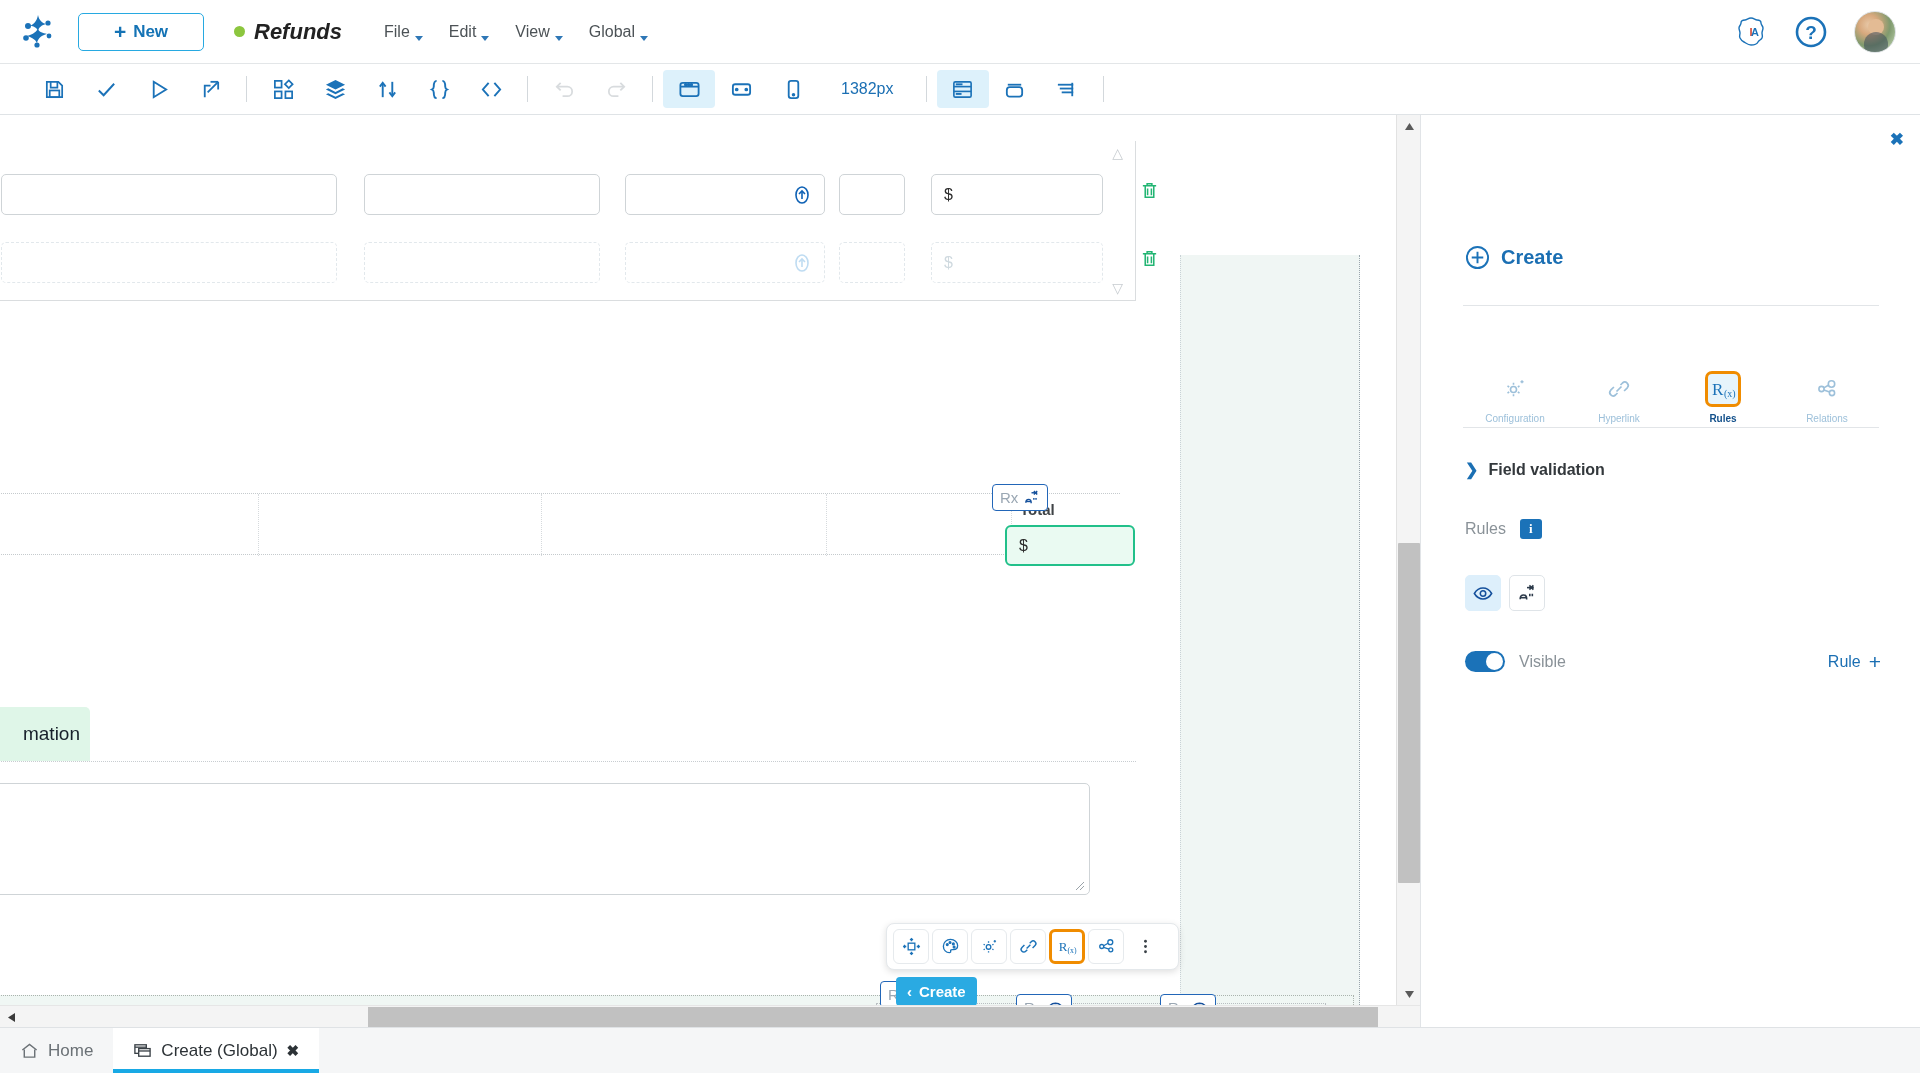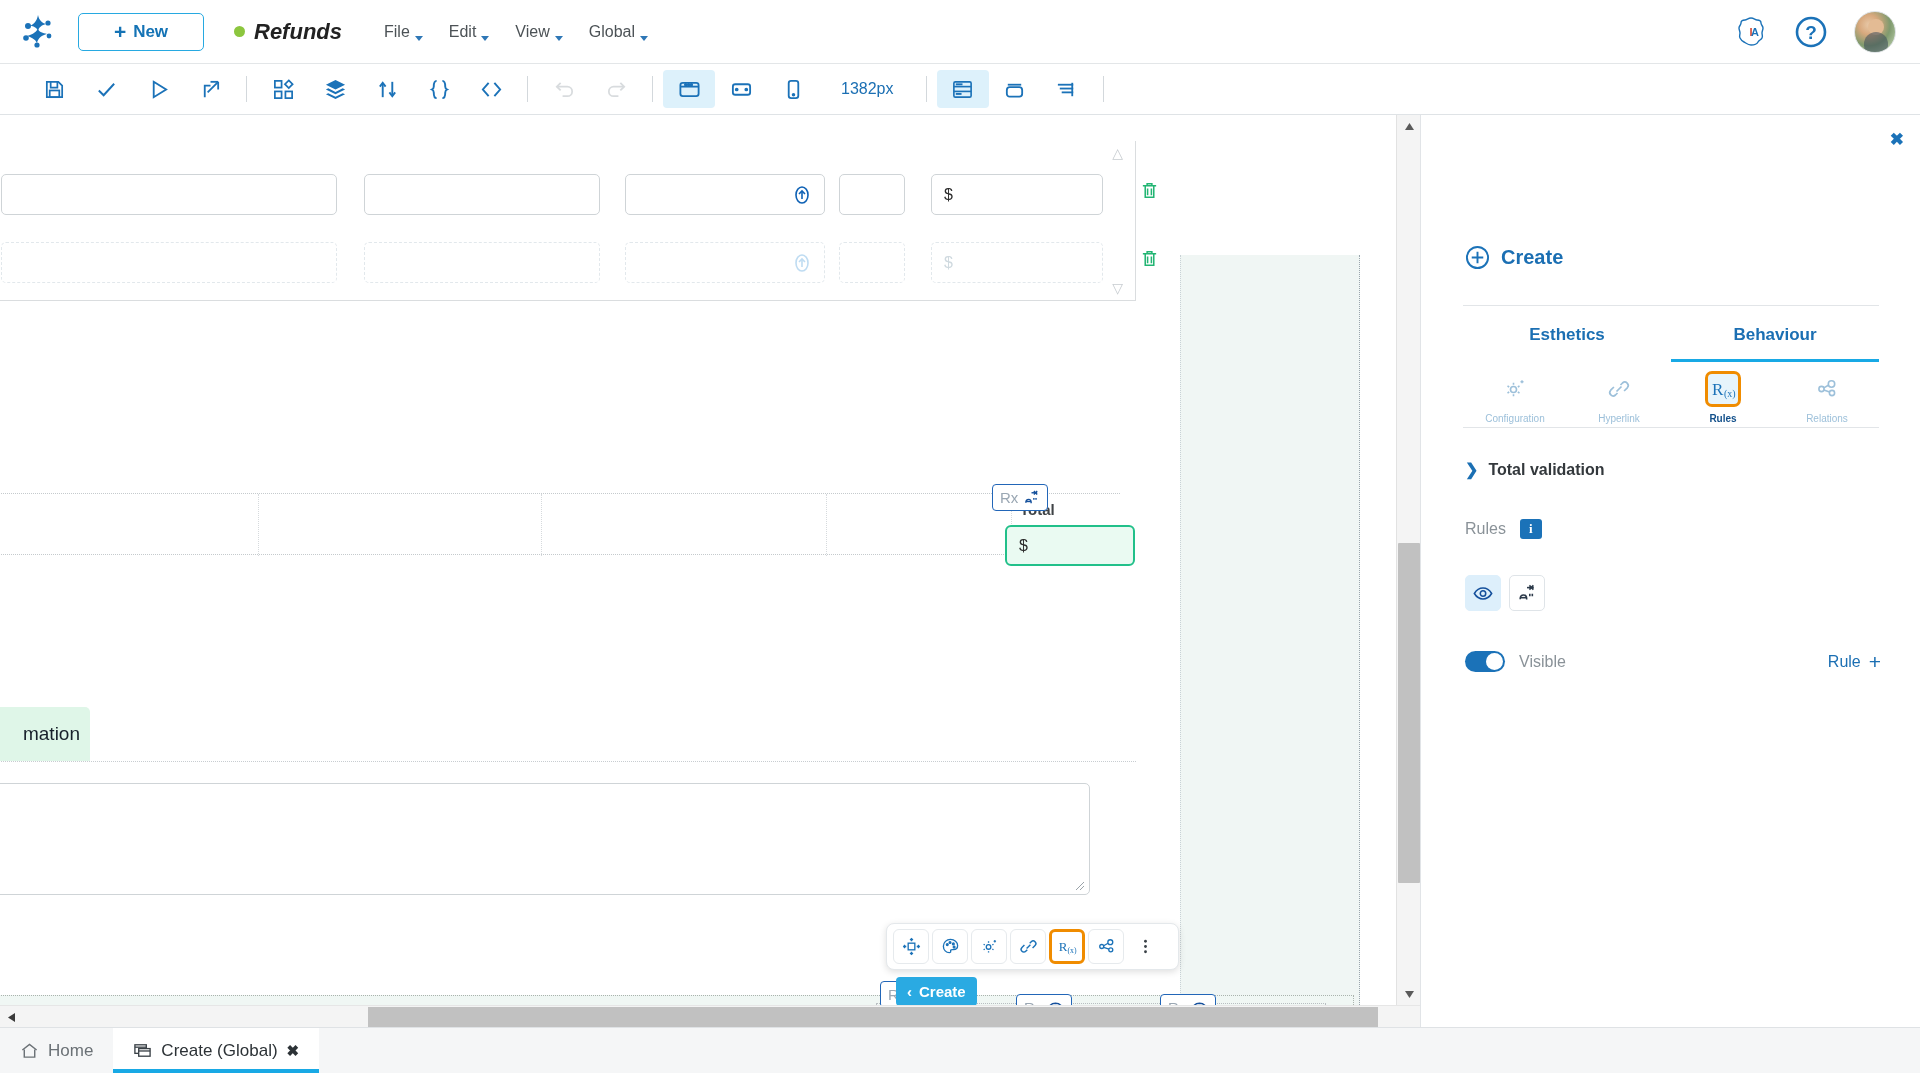--- a/index.html
+++ b/index.html
@@ -640,28 +640,20 @@
         <svg width="25" height="25" viewBox="0 0 26 26" fill="none" stroke="#1b72b8" stroke-width="2">
           <circle cx="13" cy="13" r="11"></circle>
             <path d="M13 7v12M7 13h12"></path>
         </svg>
       </span>
       <span>Create</span>
     </div>
 
     <div class="sp-divider" style="top:190px;"></div>
 
-    <div class="sp-tabs">
-      <div class="sp-tab">
-        <span>Esthetics</span>
-      </div>
-      <div class="sp-tab active">
-        <span>Behaviour</span>
-      </div>
-    </div>
 
     <div class="sp-icons">
       <div class="sp-icon-item">
         <span class="sp-icon-box">
           <svg width="24" height="24" viewBox="0 0 24 24" fill="none" stroke="#9dc0da" stroke-width="1.6">
             <circle cx="10.5" cy="12.5" r="3"></circle>
             <path d="M10.5 5.8v2M10.5 17.2v2M4.5 9l1.7 1M14.8 15l1.7 1M4.5 16l1.7-1M14.8 10l1.7-1"></path>
             <path d="M19 3.2v3M17.5 4.7h3" stroke-width="1.4"></path>
           </svg>
         </span>
@@ -697,21 +689,21 @@
           </svg>
         </span>
         <span class="sp-icon-label">Relations</span>
       </div>
     </div>
 
     <div class="sp-divider" style="top:312px;"></div>
 
     <div class="sp-section">
       <span class="chev-right">❯</span>
-      <span>Total validation</span>
+      <span>Field validation</span>
     </div>
 
     <div class="rules-row">
       <span class="rules-label">Rules</span>
       <span class="info-chip">i</span>
     </div>
 
     <div class="mode-row">
       <div class="mode-btn active">
         <svg width="20" height="17" viewBox="0 0 22 17" fill="none" stroke="#15509c" stroke-width="1.7">

